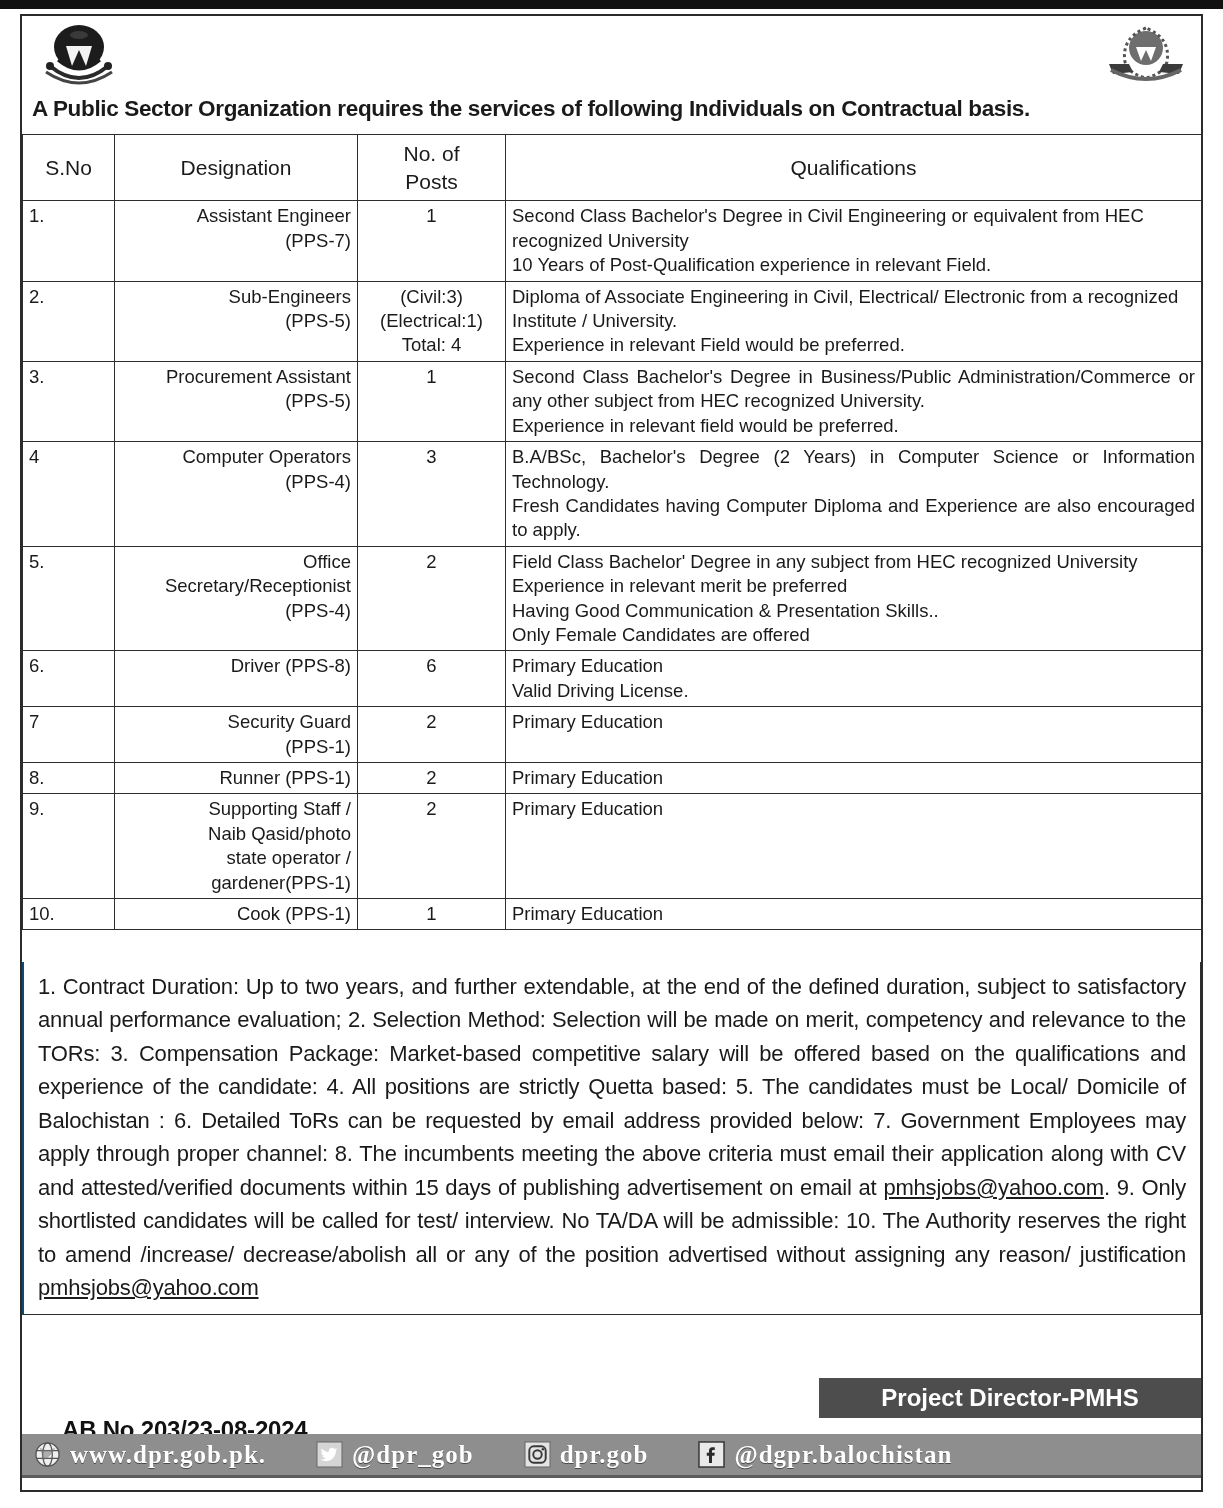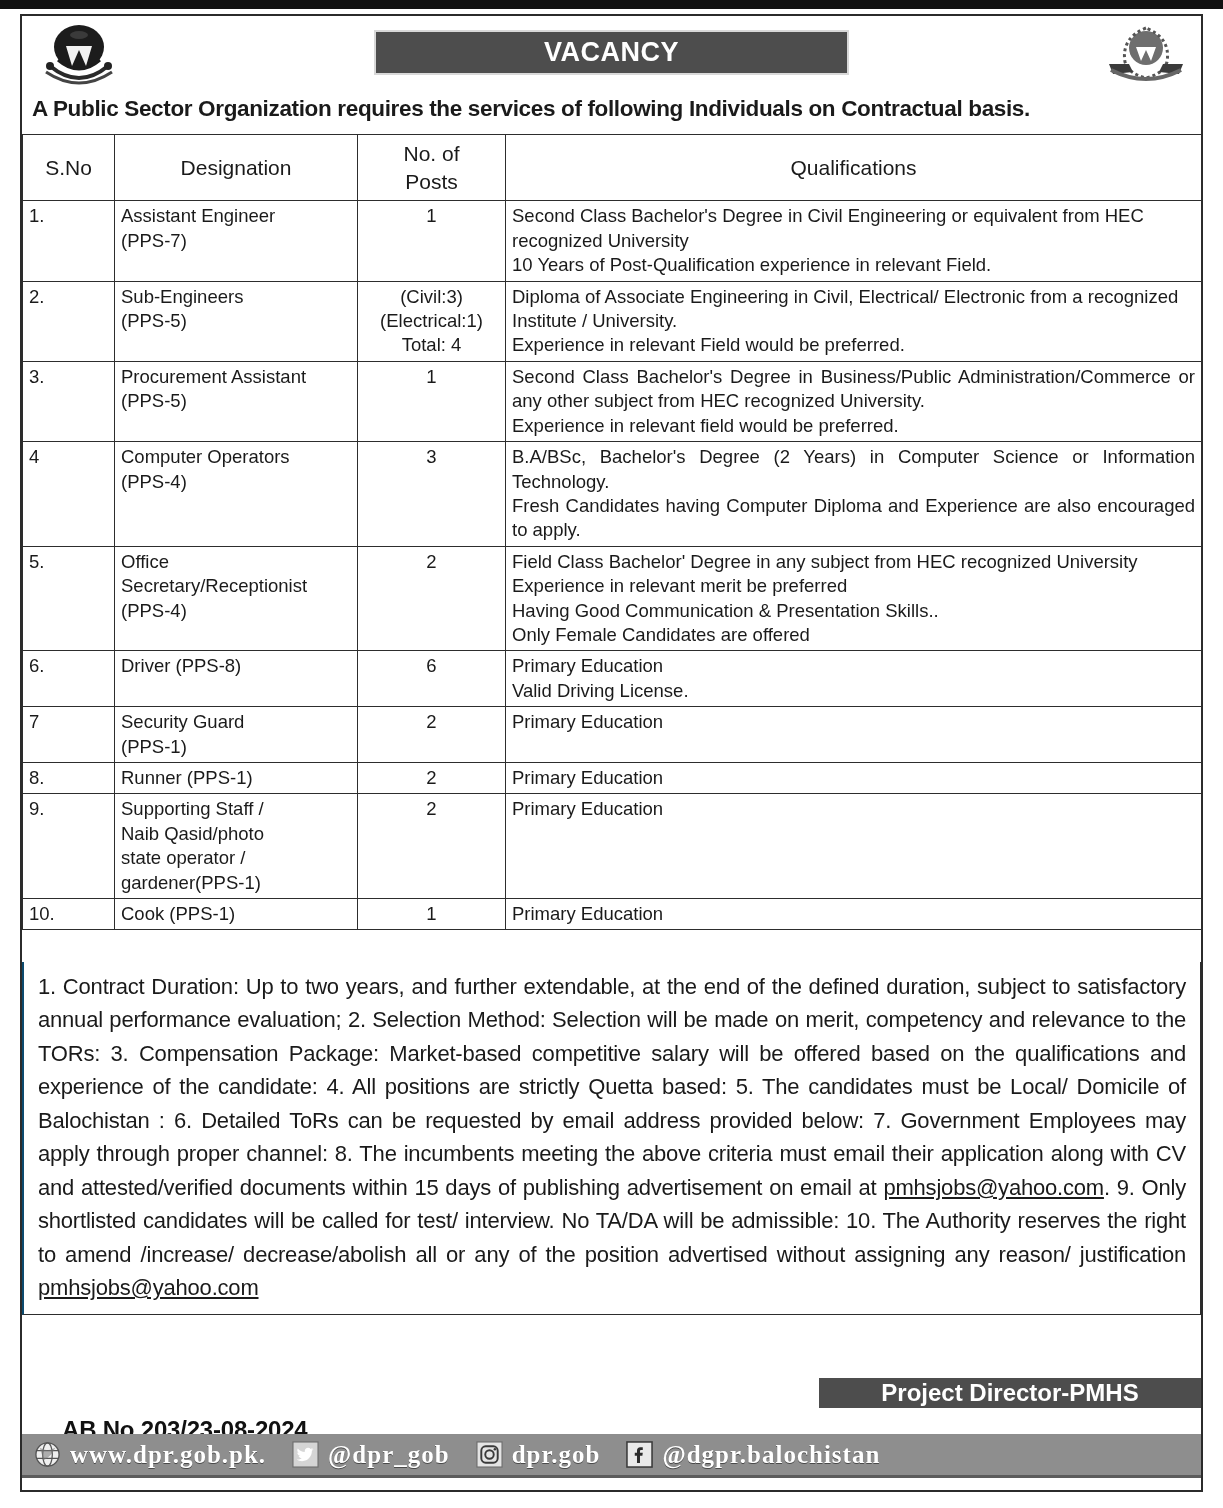--- a/index.html
+++ b/index.html
@@ -108,21 +108,21 @@
     vertical-align: middle;
     padding: 5px 4px;
     height: 52px;
   }
   col.c-sno    { width: 92px; }
   col.c-desig  { width: 243px; }
   col.c-posts  { width: 148px; }
   col.c-qual   { width: 696px; }
 
   td.sno   { text-align: left;   padding-left: 12px; }
-  td.desig { text-align: left; }
+  td.desig { text-align: right; }
   td.posts { text-align: center; }
   td.qual  { text-align: left; padding-left: 12px; padding-right: 12px; }
   td.qual.justify { text-align: justify; text-align-last: left; }
 
   .cellline { display: block; }
 
   
   .terms {
     position: absolute;
     left: 0;
@@ -150,21 +150,21 @@
     left: 0;
     bottom: 0;
     width: 1179px;
     height: 118px;
   }
   .pd-banner {
     position: absolute;
     right: 0;
     top: 6px;
     width: 382px;
-    height: 30px;
+    height: 40px;
     background: #4d4d4d;
     display: flex;
     align-items: center;
     justify-content: center;
   }
   .pd-banner span {
     color: #fff;
     font-size: 24px;
     font-weight: bold;
   }
@@ -182,20 +182,21 @@
     left: 0;
     bottom: 12px;
     width: 1179px;
     height: 44px;
     background: #8e8e8e;
     display: flex;
     align-items: center;
     padding-left: 12px;
     box-sizing: border-box;
     border-bottom: 3px solid #5c5c5c;
+    gap: 24px;
   }
   .social-item {
     display: flex;
     align-items: center;
     margin-right: 26px;
   }
   .social-item .txt {
     color: #ffffff;
     font-family: "Liberation Serif", serif;
     font-weight: bold;
@@ -229,23 +230,20 @@
           <path d="M30 26 L36 46 L43 30 L50 46 L56 26 Z" fill="#f2f2f2"></path>
           <ellipse cx="43" cy="15" rx="9" ry="4" fill="#3a3a3a"></ellipse>
           <path d="M22 40 Q43 58 64 40" stroke="#1c1c1c" stroke-width="3" fill="none"></path>
           <path d="M14 46 Q43 70 72 46" stroke="#2a2a2a" stroke-width="4" fill="none"></path>
           <path d="M10 52 Q43 74 76 52" stroke="#444" stroke-width="3" fill="none"></path>
           <circle cx="14" cy="46" r="4" fill="#222"></circle>
           <circle cx="72" cy="46" r="4" fill="#222"></circle>
         </svg>
       </div>
 
-      <div class="vacancy-banner">
-        <span>VACANCY</span>
-      </div>
 
       <div class="emblem right">
         <svg viewBox="0 0 86 72" xmlns="http://www.w3.org/2000/svg">
           <circle cx="43" cy="28" r="17" fill="#6e6e6e"></circle>
           <path d="M33 27 L38 41 L43 30 L48 41 L53 27 Z" fill="#ffffff"></path>
           <path d="M43 8 Q18 18 22 42 Q26 54 43 58 Q60 54 64 42 Q68 18 43 8" fill="none" stroke="#555" stroke-width="3" stroke-dasharray="3 3"></path>
           <path d="M6 44 L26 44 L30 52 L10 54 Z" fill="#3b3b3b"></path>
           <path d="M80 44 L60 44 L56 52 L76 54 Z" fill="#3b3b3b"></path>
           <path d="M8 50 Q43 68 78 50" stroke="#666" stroke-width="4" fill="none"></path>
         </svg>

